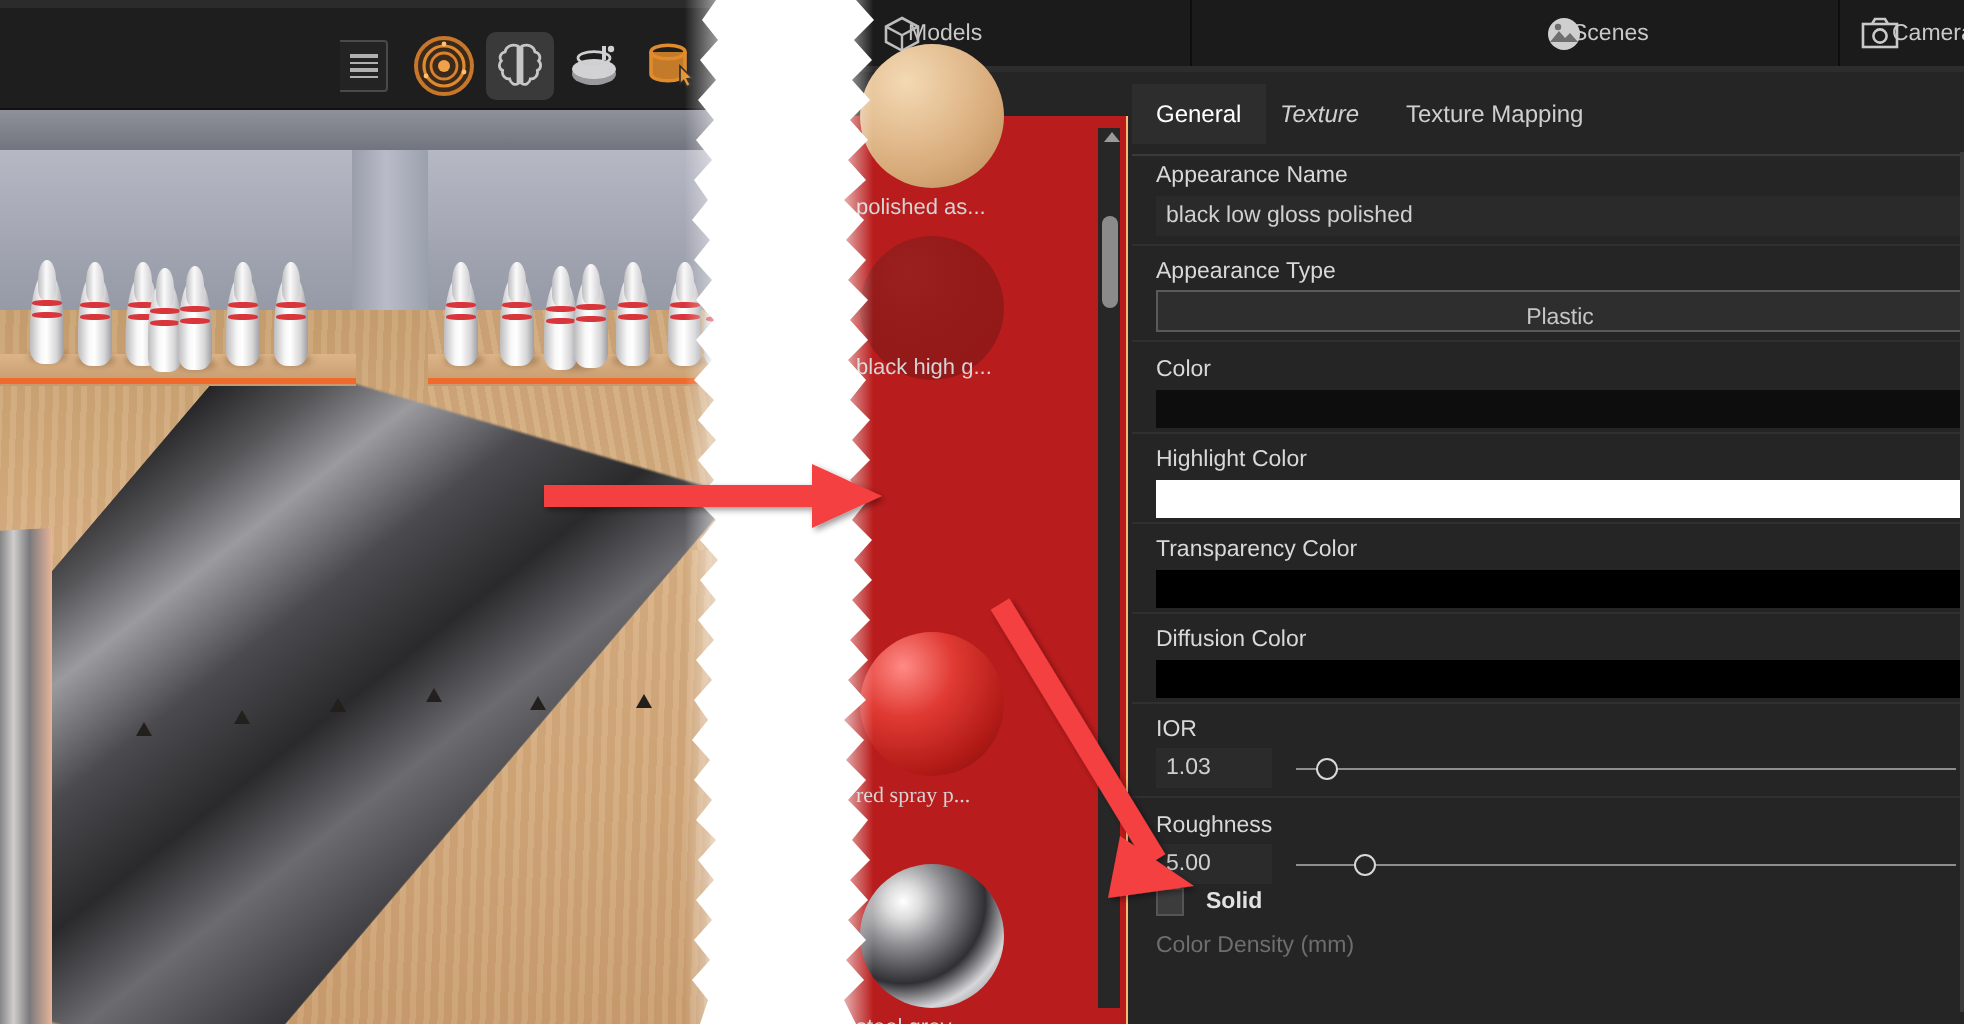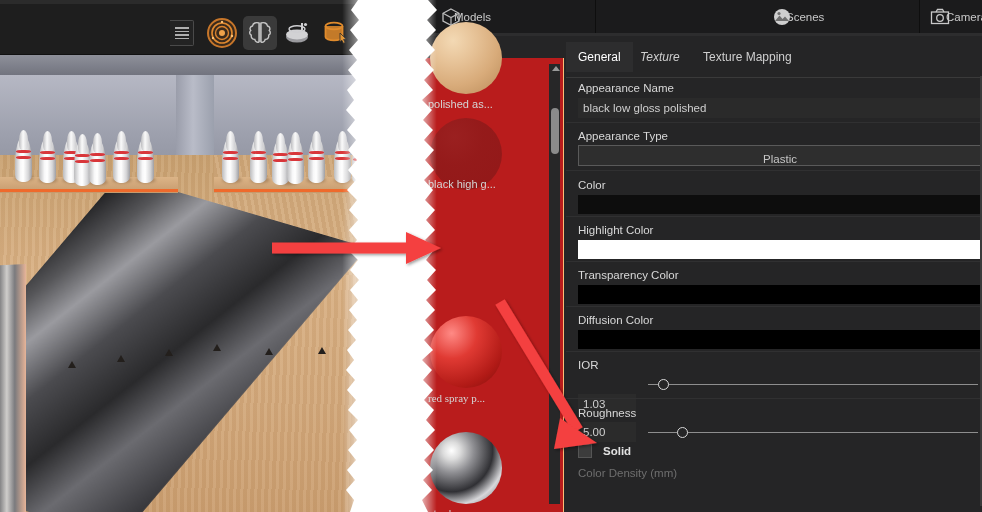--- a/index.html
+++ b/index.html
@@ -497,21 +497,21 @@
 
         <div class="fld-label" style="top:233px;">Transparency Color</div>
         <div class="swatch" style="top:249px; background:#000000;"></div>
         <div class="row-div" style="top:270px;"></div>
 
         <div class="fld-label" style="top:278px;">Diffusion Color</div>
         <div class="swatch" style="top:294px; background:#000000;"></div>
         <div class="row-div" style="top:315px;"></div>
 
         <div class="fld-label" style="top:323px;">IOR</div>
-        <div class="num-input" style="top:338px;margin-top:20px;">
+        <div class="num-input" style="top:338px;">
           <span>1.03</span>
         </div>
         <div class="slider-track" style="left:82px; top:348px; width:330px;"></div>
         <div class="slider-knob" style="left:92px; top:343px;"></div>
         <div class="row-div" style="top:362px;"></div>
 
         <div class="fld-label" style="top:371px;">Roughness</div>
         <div class="num-input" style="top:386px;text-align:right;">
           <span>5.00</span>
         </div>

